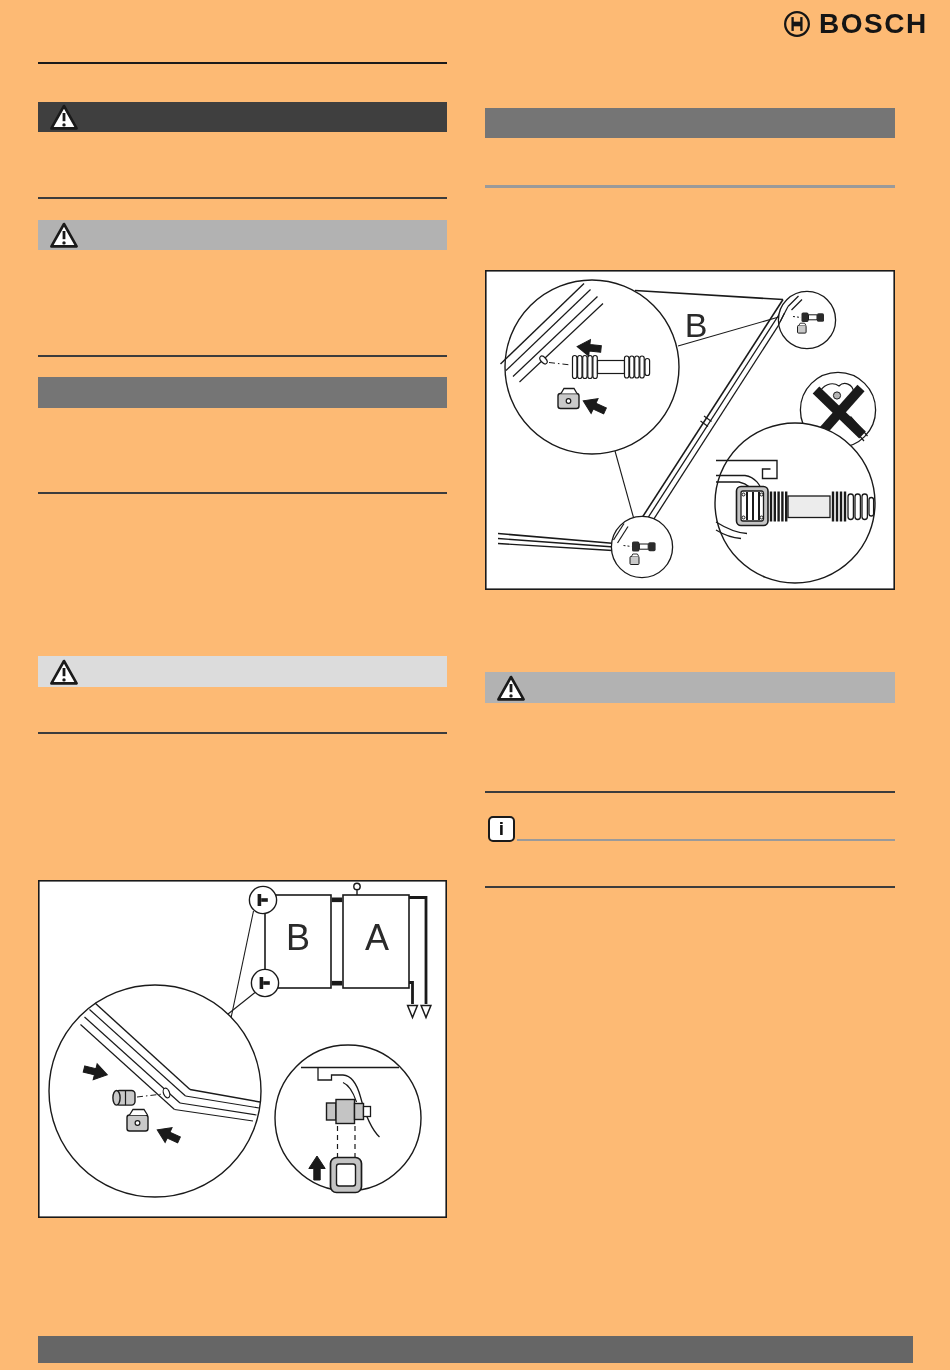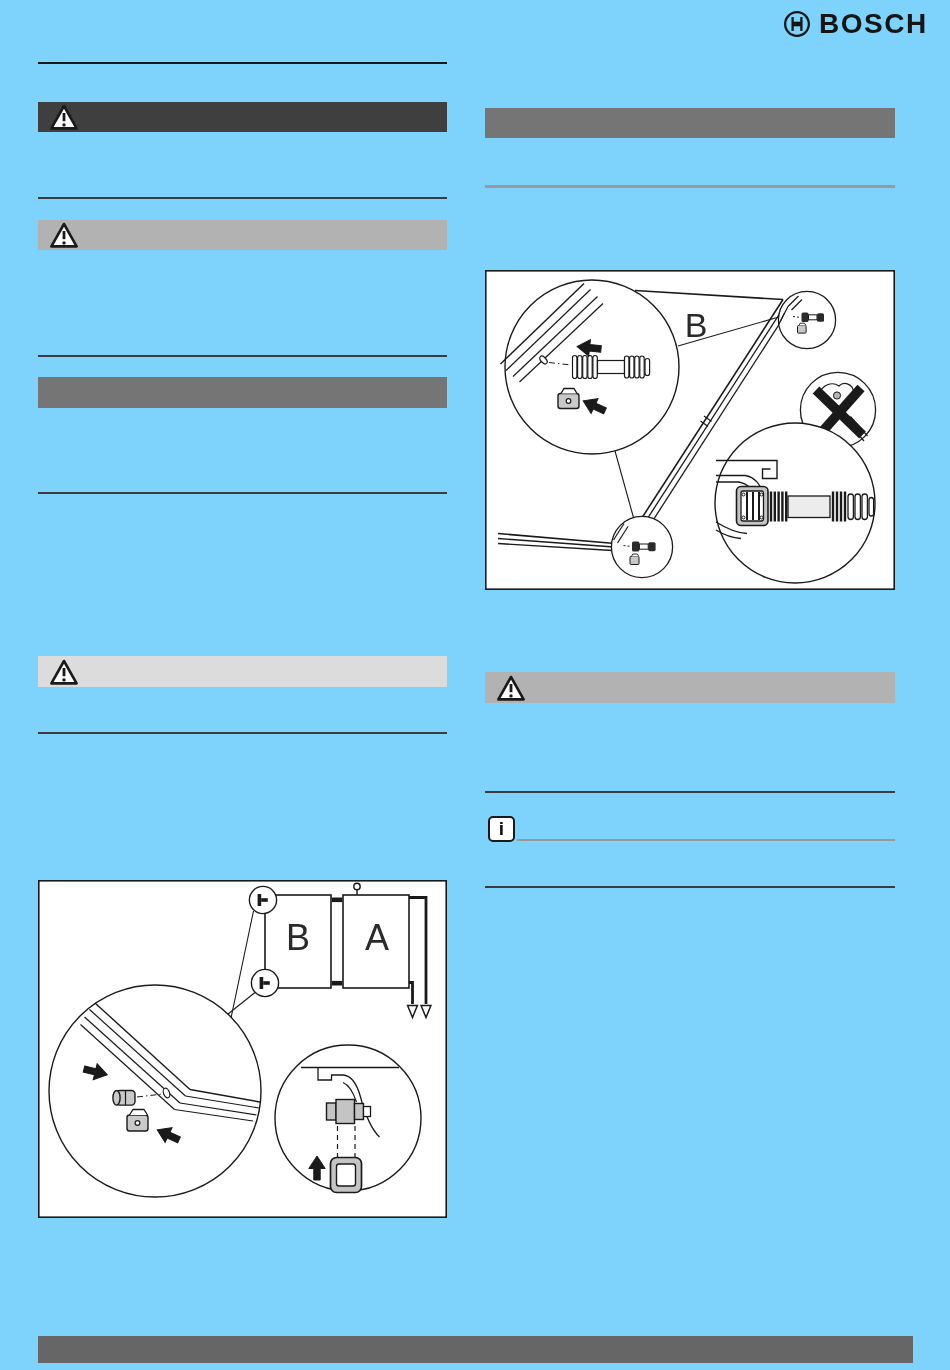--- a/index.html
+++ b/index.html
@@ -1,16 +1,16 @@
 <!DOCTYPE html>
 <html><head>
 <meta charset="utf-8">
 <style>
   html,body{margin:0;padding:0;background:#fff;}
-  .page{position:relative;width:950px;height:1370px;background:#7dd3fc;overflow:hidden;
+  .page{position:relative;width:950px;height:1370px;background:#fdba74;overflow:hidden;
         font-family:"Liberation Sans",sans-serif;}
   .abs{position:absolute;}
   .hr{position:absolute;height:2px;background:#3c3c3c;}
   .banner{position:absolute;display:flex;align-items:center;}
   .banner .tri{margin-left:11px;}
   .logo{position:absolute;left:783px;top:8px;display:flex;align-items:center;gap:8px;}
   .wordmark{font-weight:bold;font-size:28px;letter-spacing:1.5px;color:#151515;}
   .infoicon{position:absolute;left:488px;top:816px;width:27px;height:26px;border:2.2px solid #1a1a1a;
             border-radius:5px;background:#fff;display:flex;align-items:center;justify-content:center;
             font-weight:bold;font-size:19px;color:#111;box-sizing:border-box;}

